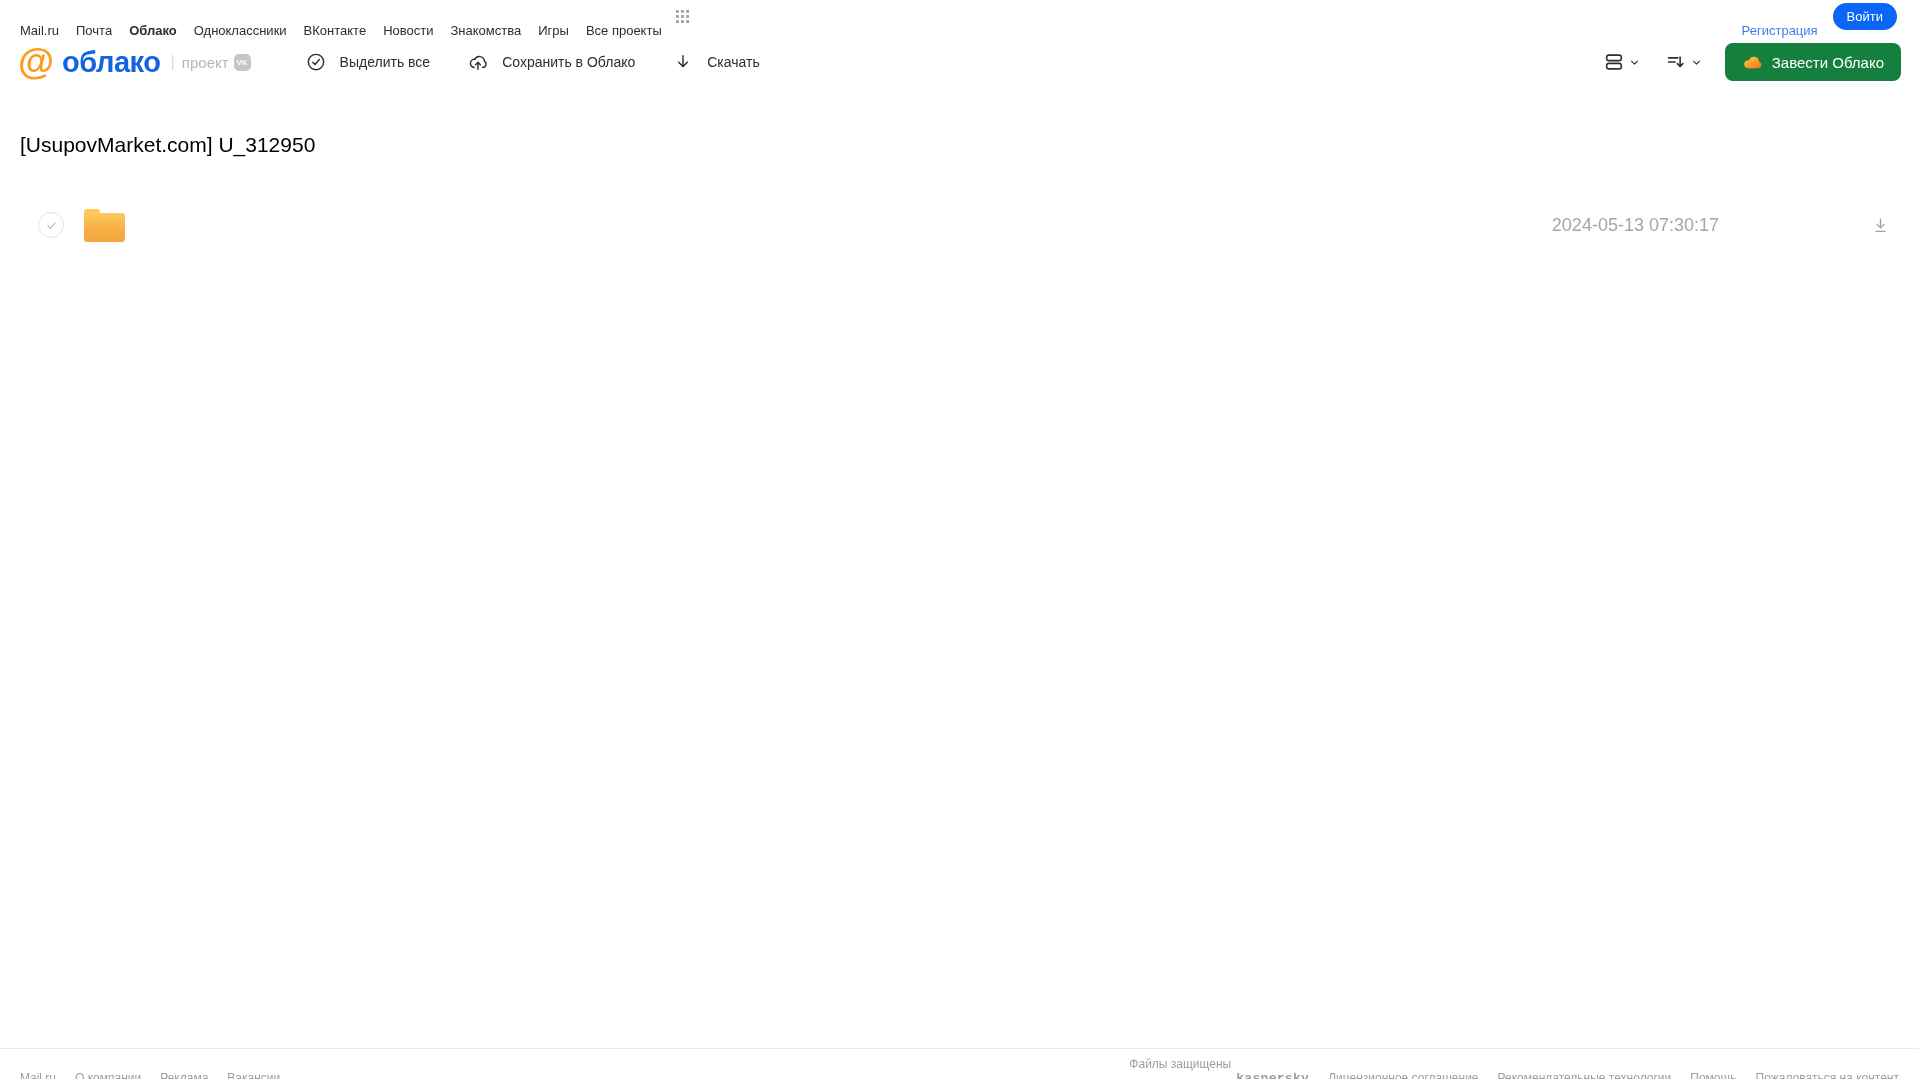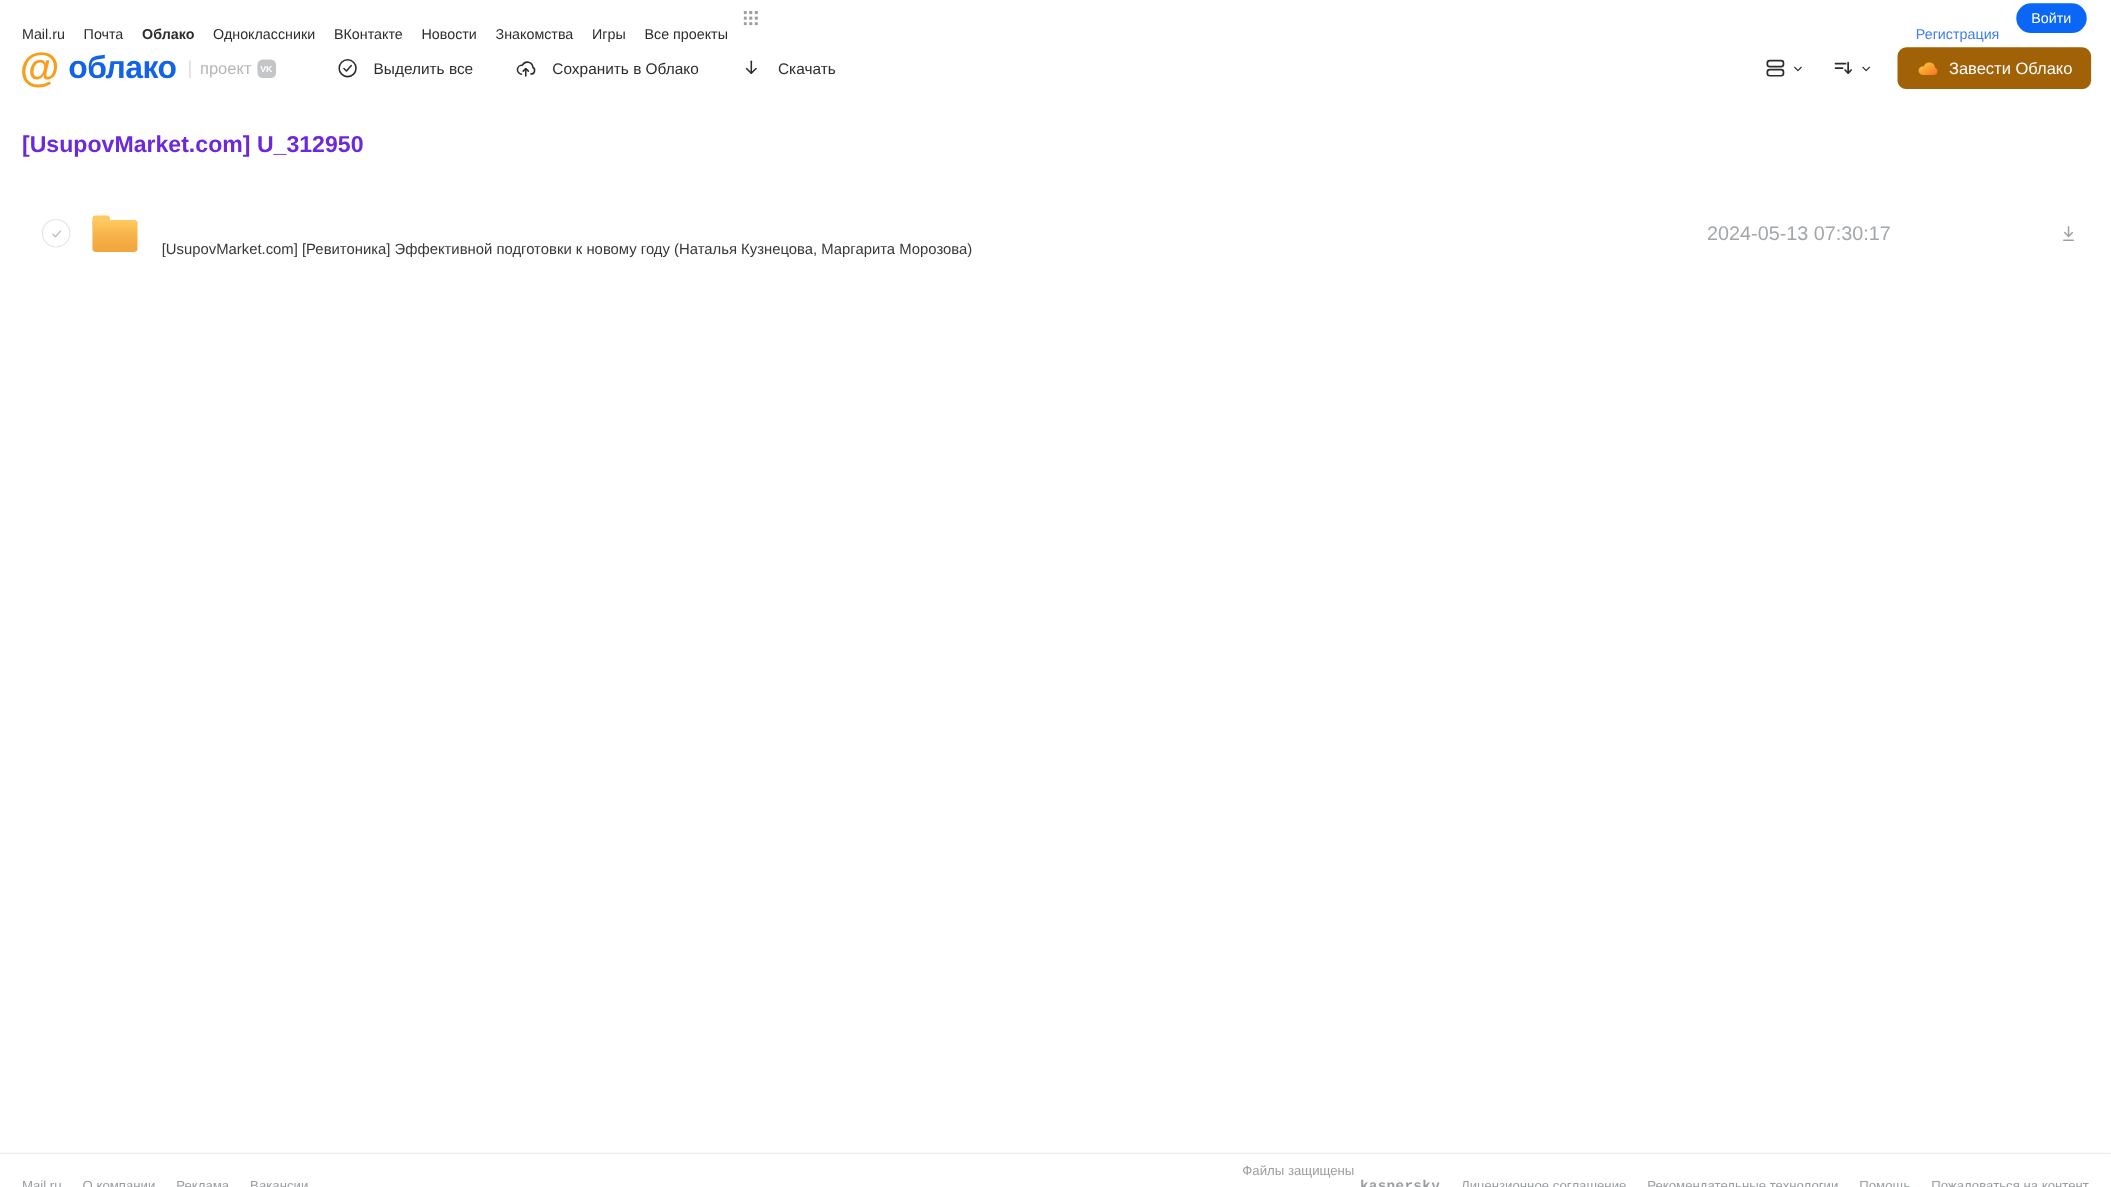--- a/index.html
+++ b/index.html
@@ -35,27 +35,27 @@
   .toolbar { display:flex; align-items:center; gap:38px; margin-left:55px; }
   .tool-btn { display:flex; align-items:center; gap:14px; background:none; border:none;
               font-size:14px; color:#2c2d2e; }
   .tool-btn svg { width:20px; height:20px; }
 
   .header-right { margin-left:auto; display:flex; align-items:center; }
   .icon-btn { display:flex; align-items:center; gap:3px; background:none; border:none; color:#2c2d2e; }
   .icon-btn svg.main-ic { width:22px; height:22px; }
   .icon-btn svg.chev { width:13px; height:13px; }
   .icon-btn + .icon-btn { margin-left:24px; }
-  .get-cloud-btn { margin-left:22px; display:flex; align-items:center; gap:9px; background:#a16207;
+  .get-cloud-btn { margin-left:22px; display:flex; align-items:center; gap:9px; background:#15803d;
                    color:#fff; border:none; border-radius:8px; height:38px; padding:16px 17px; font-size:15px; }
   .get-cloud-btn svg { width:21px; height:21px; }
 
   
   .main { padding:0 20px; }
-  .page-title { margin-top:28px; font-size:21px; font-weight:700; color:#6d28d9; line-height:26px; }
+  .page-title { margin-top:41px; font-size:21px; font-weight:400; color:#000000; line-height:26px; }
   .file-list { margin-top:45px; }
   .file-row { height:44px; display:flex; align-items:center; }
   .row-checkbox { width:26px; height:26px; min-width:26px; border-radius:50%; border:1px solid #e4e4e4;
                   background:#fff; margin-left:18px; display:flex; align-items:center; justify-content:center; }
   .row-checkbox svg { width:13px; height:13px; }
   .folder-icon { margin-left:20px; position:relative; width:41px; height:33px; }
   .folder-tab { position:absolute; top:0; left:0; width:16px; height:10px; border-radius:3px 3px 0 0; background:#ffc75f; }
   .folder-body { position:absolute; top:4px; left:0; width:41px; height:29px; border-radius:2px 3px 3px 3px;
                  background:linear-gradient(180deg,#ffca60 0%,#f6b047 55%,#f0a63b 100%); }
   .file-name { margin-left:22px; font-size:13.5px; color:#383838; }
@@ -190,21 +190,20 @@
     <div class="file-row">
       <span class="row-checkbox">
         <svg viewBox="0 0 24 24" fill="none" stroke="#b9bcbe" stroke-width="2.2" stroke-linecap="round" stroke-linejoin="round">
           <path d="M5.5 12.8l4.3 4.3 8.7-9.6"></path>
         </svg>
       </span>
       <span class="folder-icon">
         <span class="folder-tab"></span>
           <span class="folder-body"></span>
       </span>
-      <a class="file-name">[UsupovMarket.com] [Ревитоника] Эффективной подготовки к новому году (Наталья Кузнецова, Маргарита Морозова)</a>
       <span class="file-date">2024-05-13 07:30:17</span>
       <button class="row-download">
         <svg viewBox="0 0 24 24" fill="none" stroke="currentColor" stroke-width="1.7" stroke-linecap="round" stroke-linejoin="round">
           <path d="M12 4v10.3"></path>
             <path d="M7.6 10.6l4.4 4.4 4.4-4.4"></path>
             <path d="M6.5 19.5h11"></path>
         </svg>
       </button>
     </div>
   </div>

